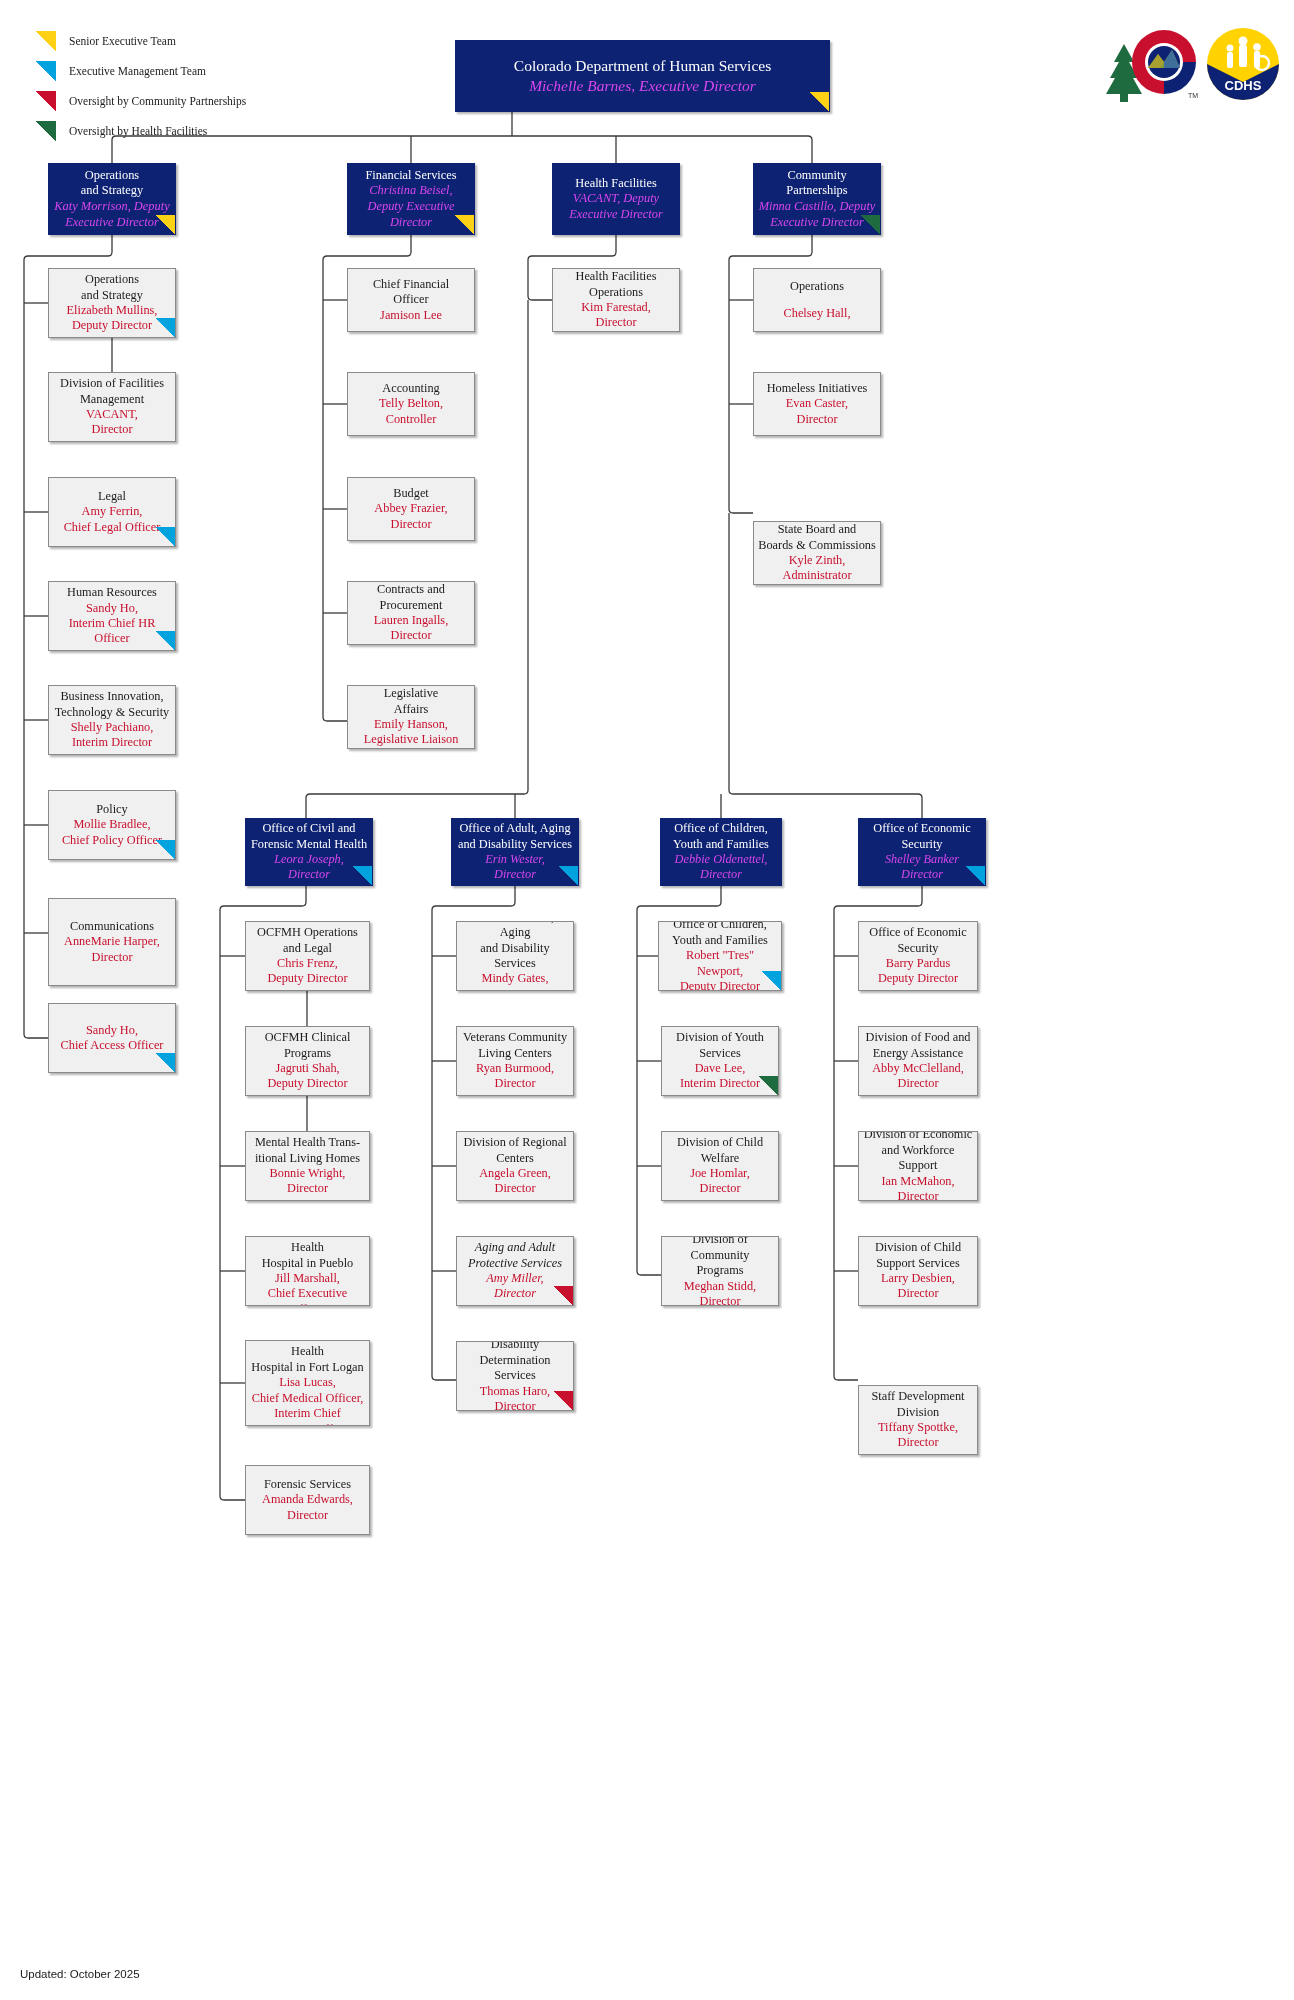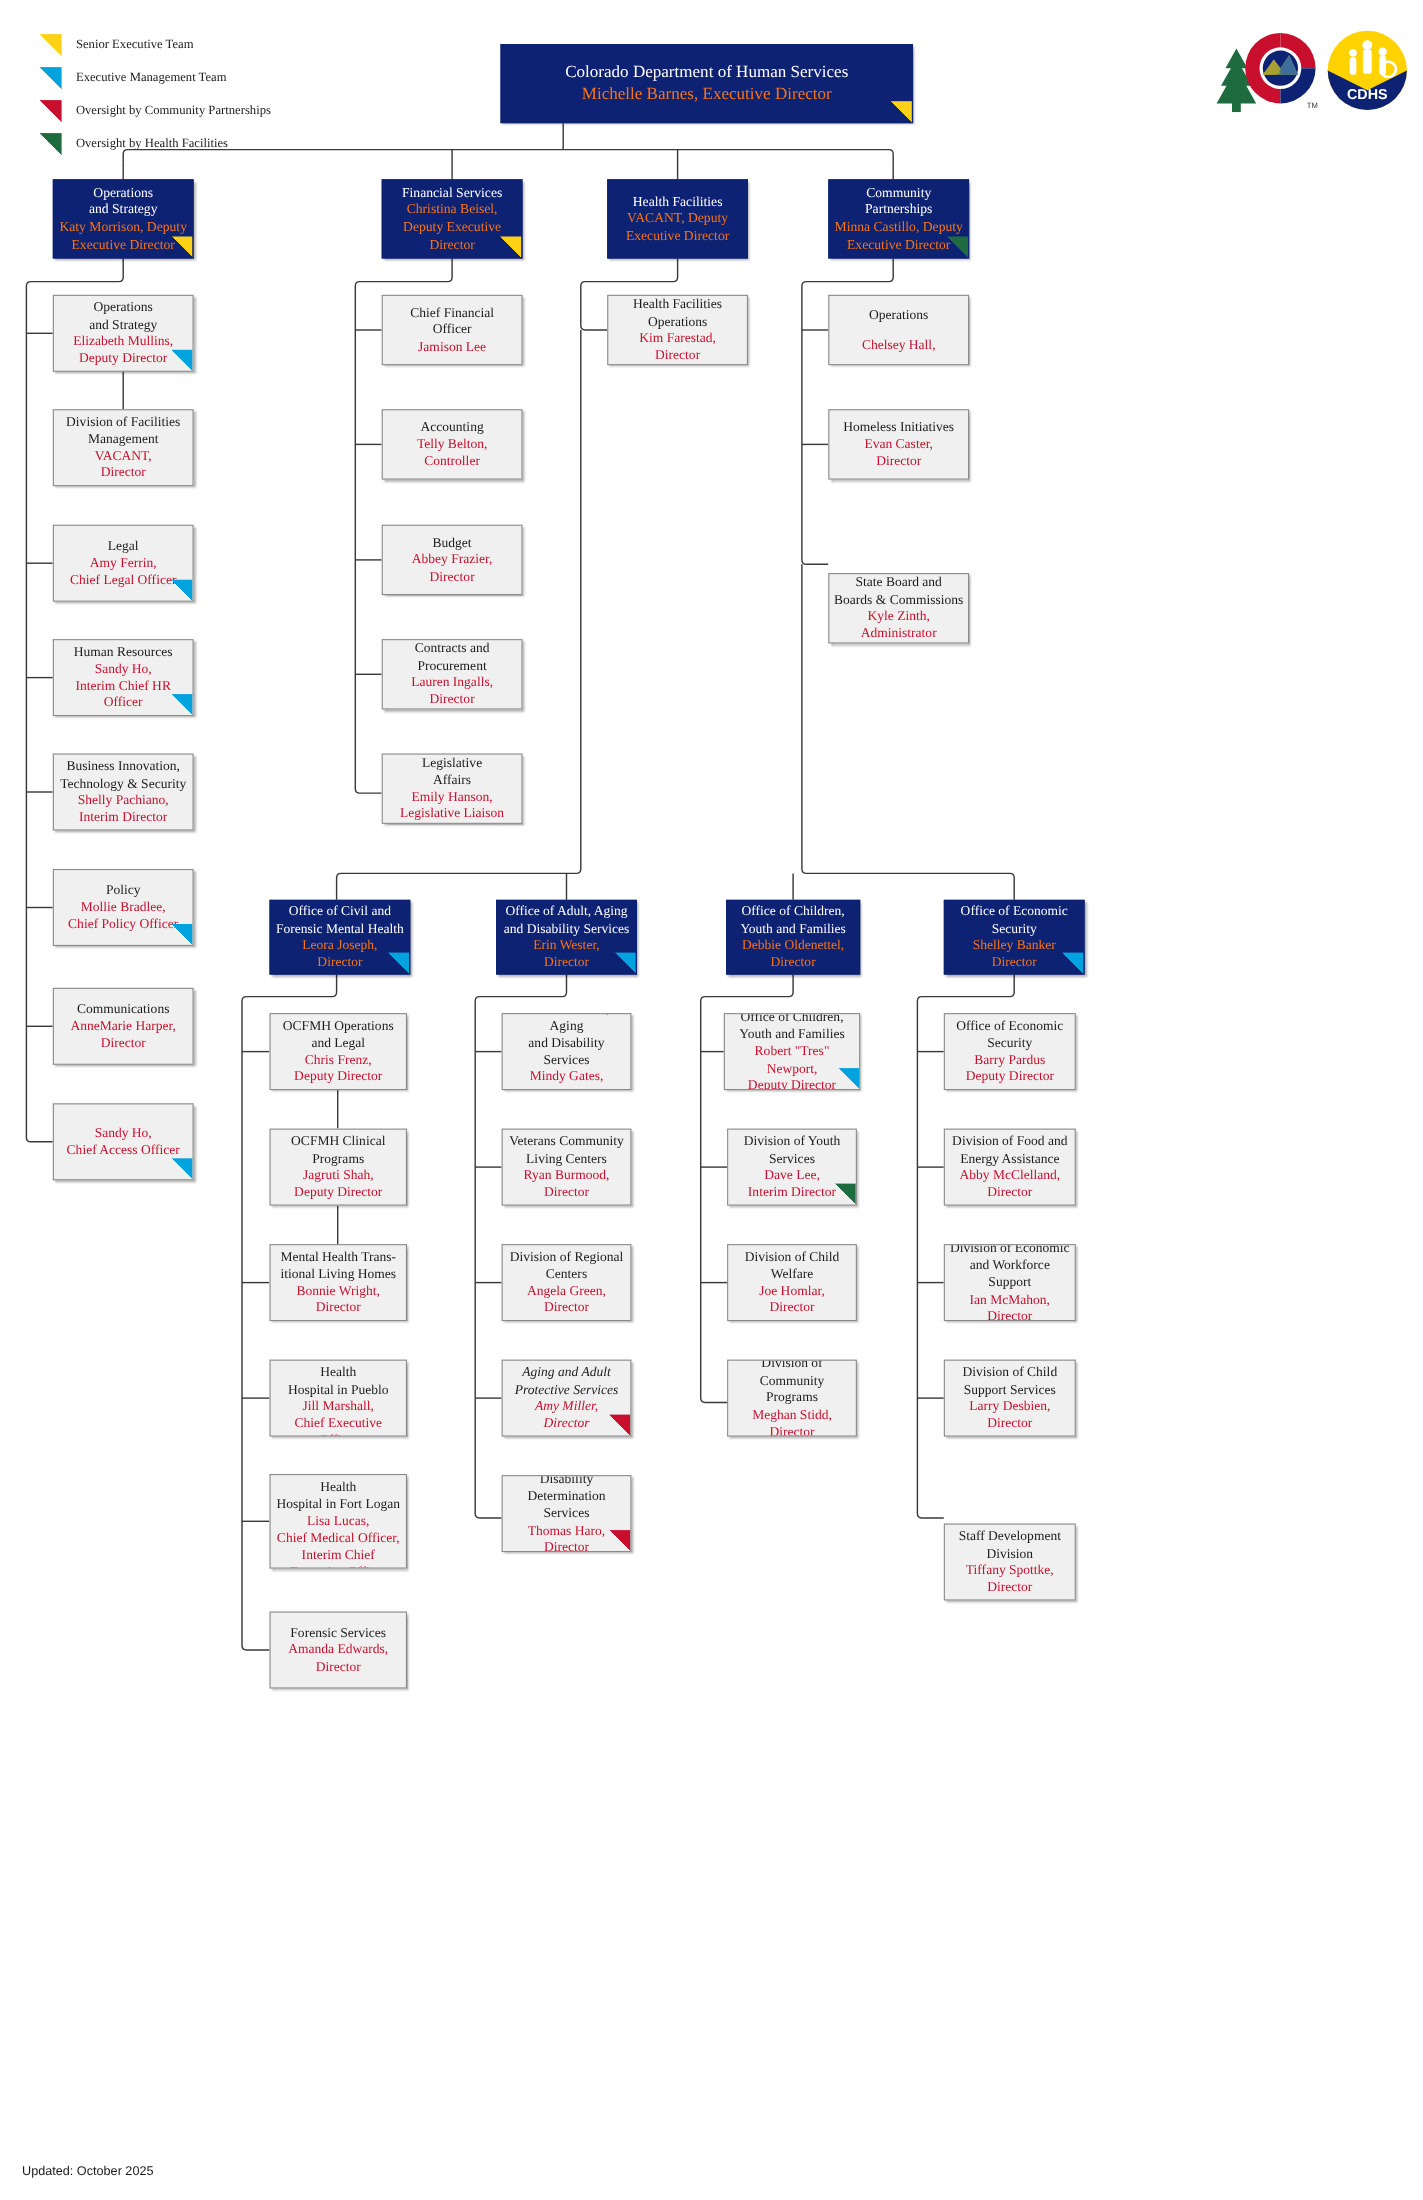--- a/index.html
+++ b/index.html
@@ -42,21 +42,21 @@
     display: flex; flex-direction: column; justify-content: center;
     overflow: hidden;
     padding: 4px 4px;
   }
   .box.navy { background: #0d2272; border-color: #0d2272; }
   .box.plain { background: #f0f0f0; border-color: #8a8a8a; }
 
   .t-line { font-size: 12.3px; line-height: 15.4px; color: #1b1b1b; }
   .box.navy .t-line { color: #ffffff; }
   .n-line { font-size: 12.3px; line-height: 15.4px; color: #c8102e; }
-  .box.navy .n-line { color: #f97316; }
+  .box.navy .n-line { color: #d946ef; font-style: italic; }
 
   .corner {
     position: absolute; right: 0; bottom: 0;
     width: 19px; height: 19px;
   }
   .corner.yellow { background: linear-gradient(225deg, #fdd116 50%, transparent 50.2%); }
   .corner.blue   { background: linear-gradient(225deg, #00a3dd 50%, transparent 50.2%); }
   .corner.red    { background: linear-gradient(225deg, #c8102e 50%, transparent 50.2%); }
   .corner.green  { background: linear-gradient(225deg, #1d6b3e 50%, transparent 50.2%); }
 
@@ -256,21 +256,21 @@
         <div class="t-line">Technology &amp; Security</div>
         <div class="n-line">Shelly Pachiano,</div>
         <div class="n-line">Interim Director</div>
       </div>
       <div class="box plain" style="left: 48px; top: 790px; width: 128px; height: 70px;">
         <div class="t-line">Policy</div>
         <div class="n-line">Mollie Bradlee,</div>
         <div class="n-line">Chief Policy Officer</div>
         <span class="corner blue"></span>
       </div>
-      <div class="box plain" style="left: 48px; top: 898px; width: 128px; height: 70px;">
+      <div class="box plain" style="left: 48px; top: 898px; width: 128px; height: 88px;">
         <div class="t-line">Communications</div>
         <div class="n-line">AnneMarie Harper,</div>
         <div class="n-line">Director</div>
       </div>
       <div class="box plain" style="left: 48px; top: 1003px; width: 128px; height: 70px;">
         <div class="n-line">Sandy Ho,</div>
         <div class="n-line">Chief Access Officer</div>
         <span class="corner blue"></span>
       </div>
       <div class="box plain" style="left: 347px; top: 268px; width: 128px; height: 64px;">

